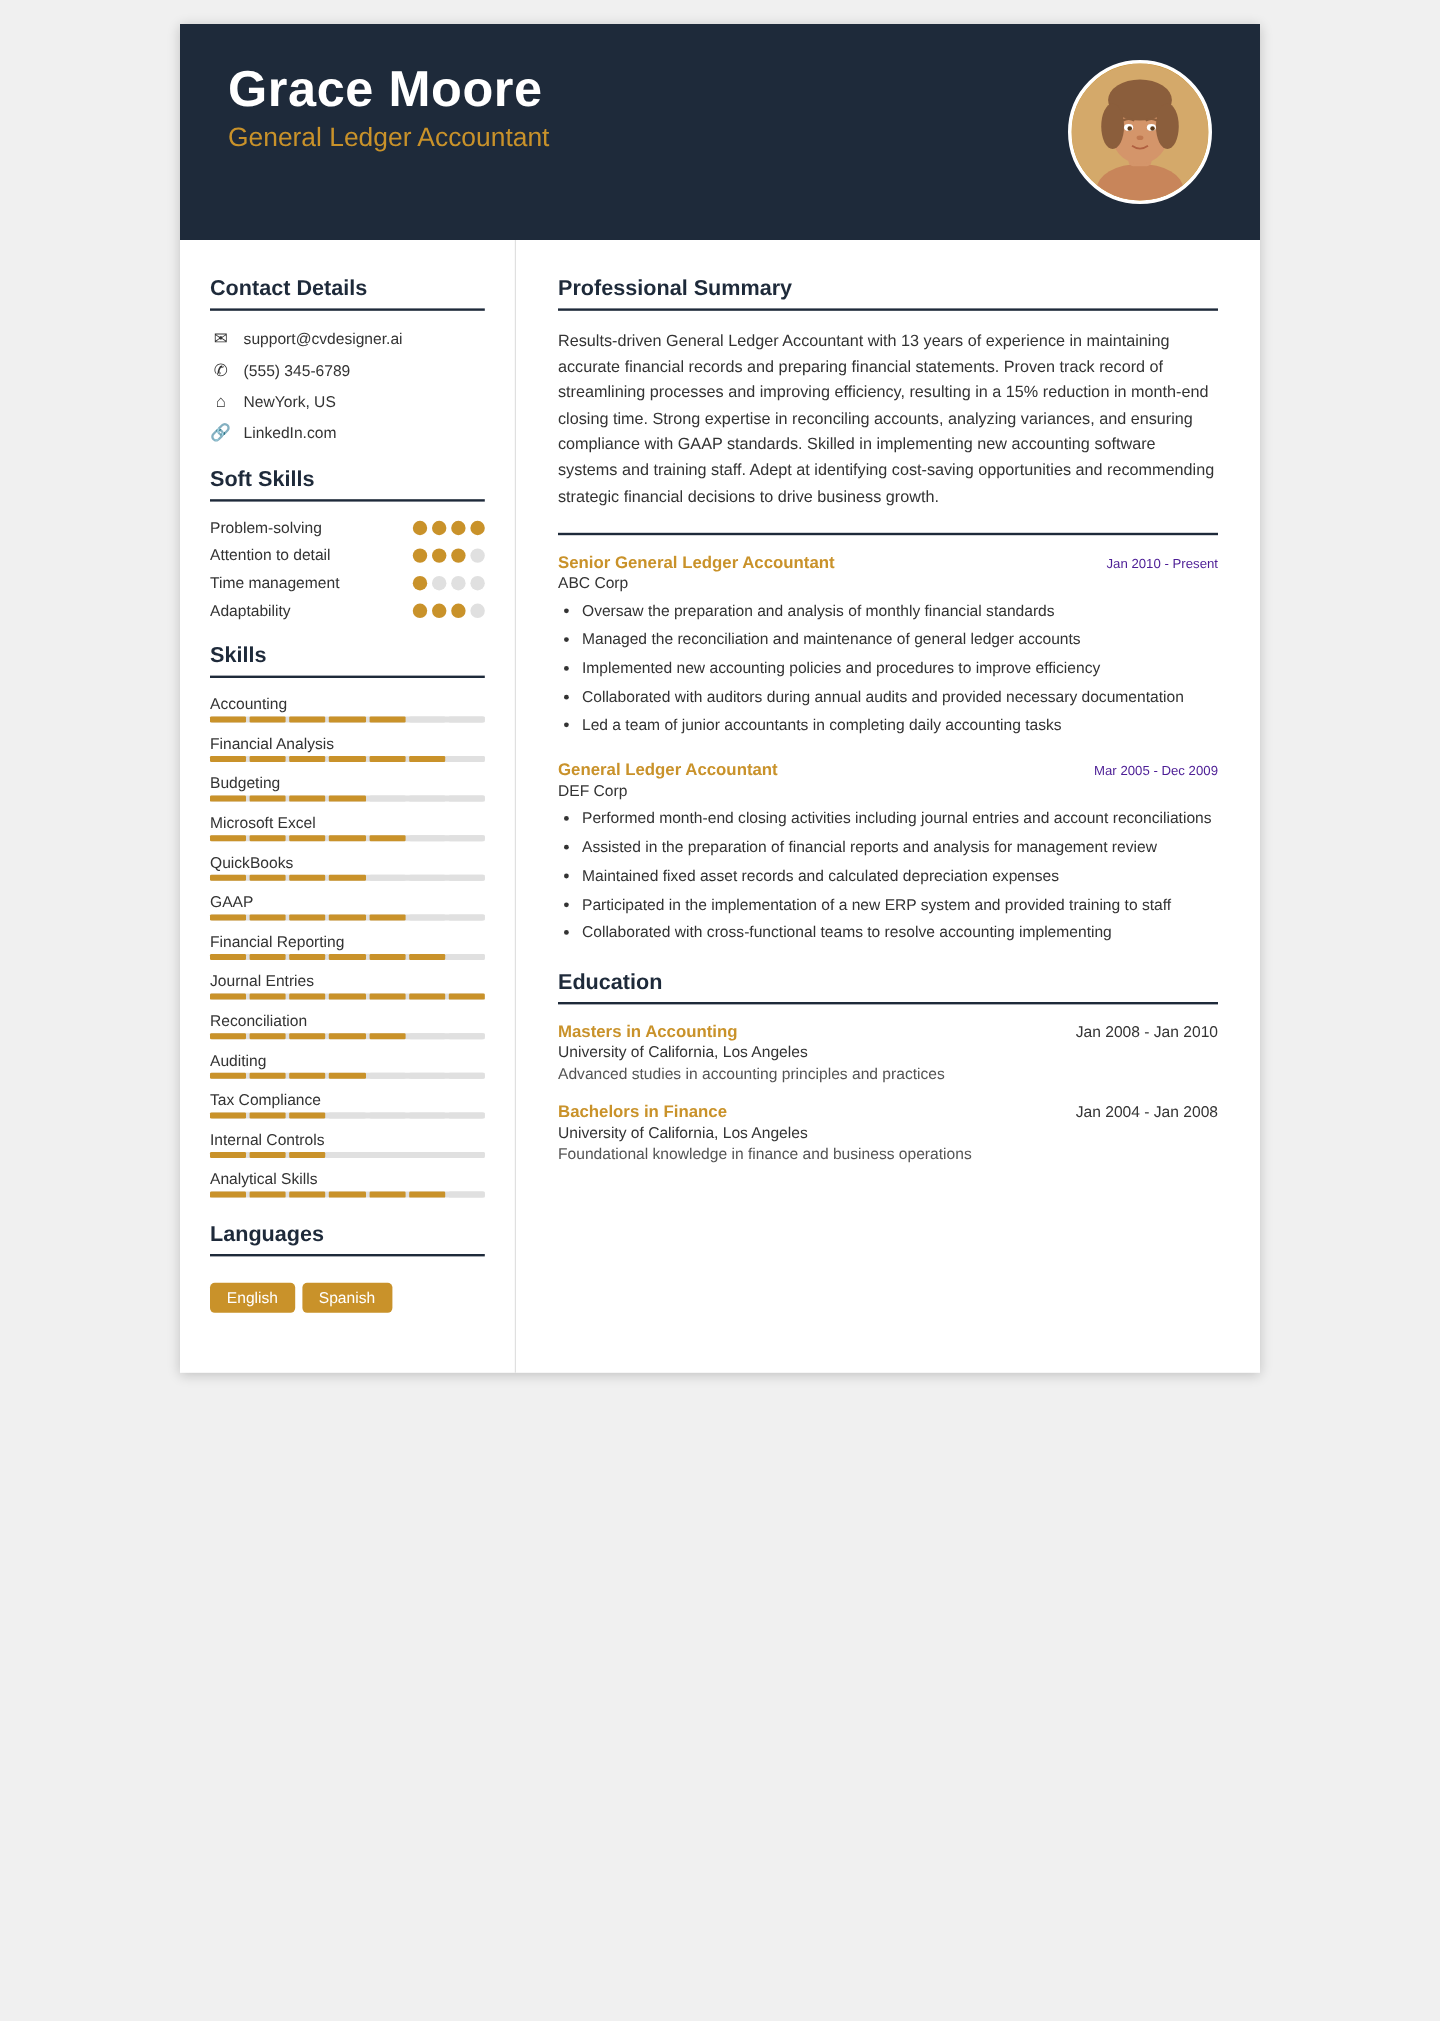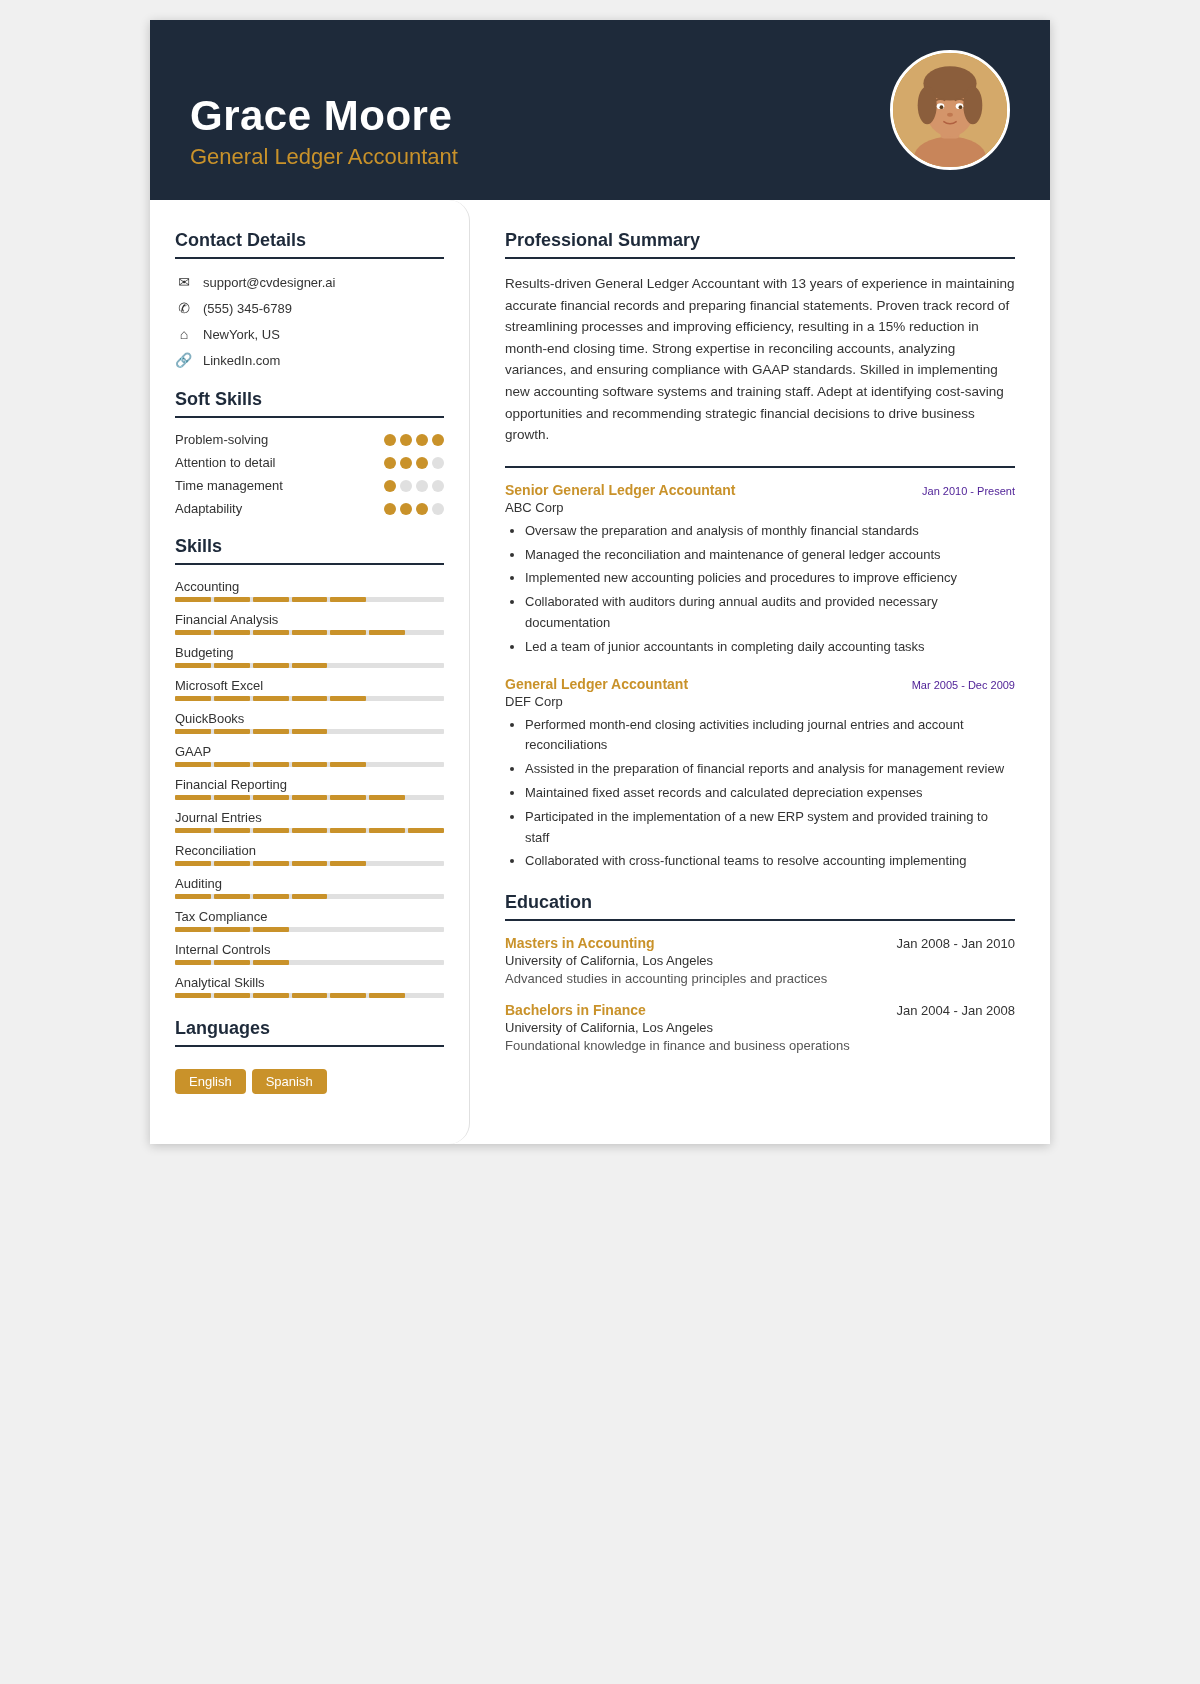--- a/index.html
+++ b/index.html
@@ -13,21 +13,21 @@
     .resume {
       width: 900px;
       background: #fff;
       box-shadow: 0 2px 10px rgba(0,0,0,0.2);
     }
     
     .header {
       background: #1e2a3a;
       padding: 30px 40px;
       display: flex;
-      align-items: flex-end;
+      align-items: flex-start;
       justify-content: space-between;
     }
     .header-text h1 {
       color: #ffffff;
       font-size: 42px;
       font-weight: 700;
       letter-spacing: 0.5px;
     }
     .header-text h2 {
       color: #c9922a;
@@ -50,25 +50,24 @@
     .header-photo svg {
       width: 100%;
       height: 100%;
     }
     
     .body {
       display: flex;
     }
     
     .left-col {
-      width: 320px;
+      width: 280px;
       flex-shrink: 0;
       padding: 30px 25px;
       border-right: 1px solid #e0e0e0;
-      border-radius: 21px;
     }
     
     .right-col {
       flex: 1;
       padding: 30px 35px;
     }
     
     .section-title {
       font-size: 18px;
       font-weight: 700;

